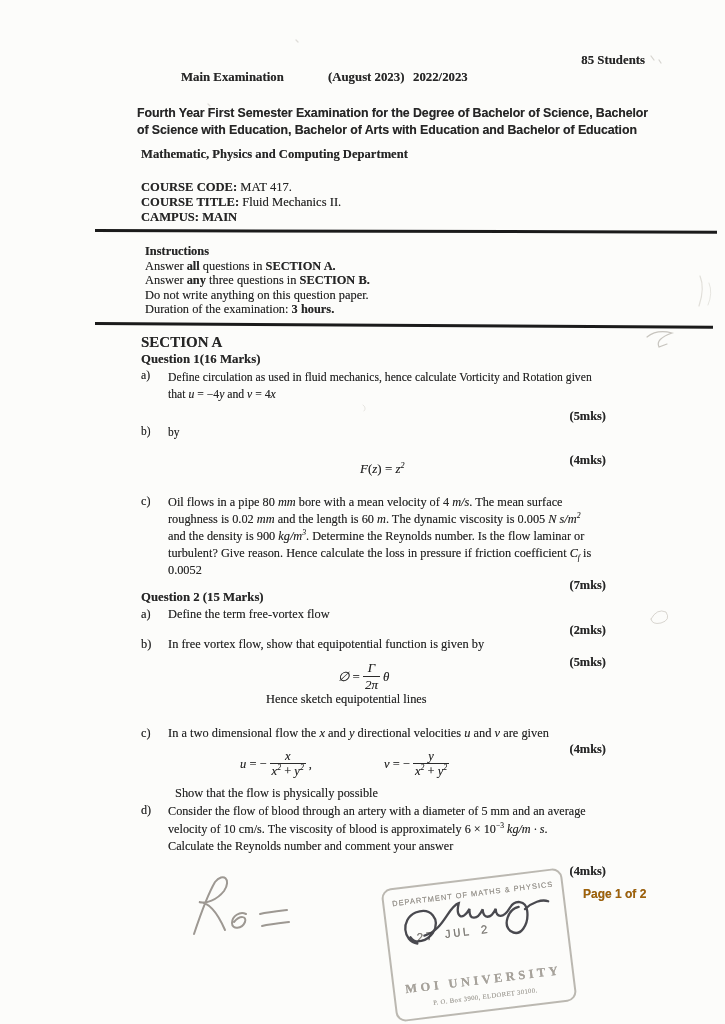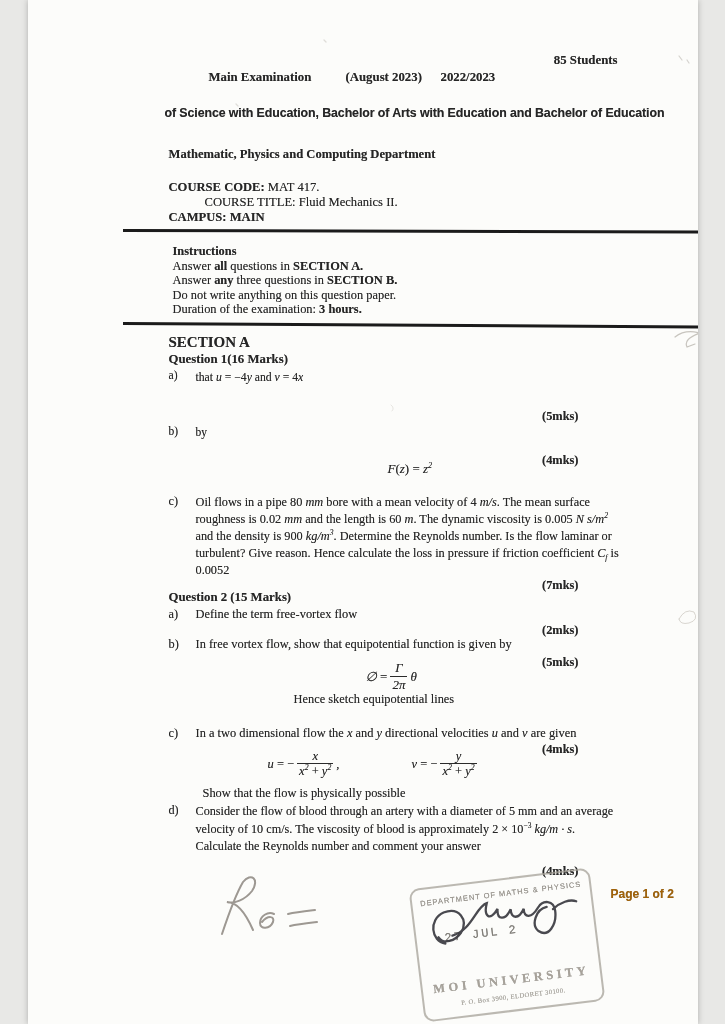--- a/index.html
+++ b/index.html
@@ -1,17 +1,17 @@
 <!DOCTYPE html>
 <html><head>
 <meta charset="utf-8">
 <style>
   html,body{margin:0;padding:0;background:#e8e8e6;}
   .paper{
-    position:relative;width:670px;height:1024px;margin:0 auto;
+    position:relative;width:725px;height:1024px;margin:0 auto;
     background:#fcfcfa;overflow:hidden;
     font-family:"Liberation Serif",serif;color:#262626;
     box-shadow:0 0 6px rgba(0,0,0,.25);
   }
   .abs{position:absolute;}
   .b{font-weight:bold;}
   .sans{font-family:"Liberation Sans",sans-serif;}
   .rule{position:absolute;left:95px;background:#1b1b1b;transform-origin:left center;}
   .lines div{white-space:nowrap;}
   .item{position:absolute;left:141px;}
@@ -56,33 +56,34 @@
 </style>
 </head>
 <body>
 
 <div class="paper txt-shadow">
 
   <div class="abs students">85 Students</div>
 
   <div class="abs examrow">
     <span style="left:141px">Main Examination</span>
-    <span style="left:278px">(August 2023)</span>
+    <span style="left:288px">(August 2023)</span>
     <span style="left:373px">2022/2023</span>
   </div>
 
   <div class="abs degree sans lines">
+      <div><span>Fourth Year First Semester Examination for the Degree of Bachelor of Science, Bachelor</span></div>
       <div><span>of Science with Education, Bachelor of Arts with Education and Bachelor of Education</span></div>
     </div>
 
   <div class="abs dept">Mathematic, Physics and Computing Department</div>
 
   <div class="abs course lines">
       <div><span style="font-weight: bold;">COURSE CODE:</span><span>  MAT 417.</span></div>
-      <div><span style="font-weight: normal; margin-left: 36px;">COURSE TITLE:</span><span>  Fluid Mechanics II.</span></div>
+      <div><span style="font-weight: bold;">COURSE TITLE:</span><span>  Fluid Mechanics II.</span></div>
       <div><span style="font-weight: bold;">CAMPUS: MAIN</span></div>
     </div>
 
   <div class="rule" style="top:229px;width:622px;height:2.5px;transform:rotate(.15deg)"></div>
 
   <div class="abs instr lines">
       <div><span style="font-weight: bold;">Instructions</span></div>
       <div><span>Answer </span><span style="font-weight: bold;">all</span><span> questions in </span><span style="font-weight: bold;">SECTION A.</span></div>
       <div><span>Answer </span><span style="font-weight: bold;">any</span><span> three questions in </span><span style="font-weight: bold;">SECTION B.</span></div>
       <div><span>Do not write anything on this question paper.</span></div>
@@ -90,20 +91,21 @@
     </div>
 
   <div class="rule" style="top:322px;width:618px;height:3px;transform:rotate(.35deg)"></div>
 
   <div class="abs b" style="top:334px;left:141px;font-size:15px">SECTION A</div>
   <div class="abs b" style="top:352px;left:141px;font-size:12.8px">Question 1(16 Marks)</div>
 
   <div class="item" style="top:369px;font-size:11.7px">
     <span class="qlabel">a)</span>
     <div class="qtext lines" style="line-height:17px">
+        <div><span>Define circulation as used in fluid mechanics, hence calculate Vorticity and Rotation given</span></div>
         <div><span>that  </span><span style="font-style: italic;">u</span><span> = −4</span><span style="font-style: italic;">y</span><span> and </span><span style="font-style: italic;">v</span><span> = 4</span><span style="font-style: italic;">x</span></div>
       </div>
   </div>
   <div class="marks" style="top:409px">(5mks)</div>
 
   <div class="item" style="top:425px;font-size:11.5px">
     <span class="qlabel">b)</span>
     <div class="qtext lines" style="line-height:14.5px">
         <div><span>by</span></div>
       </div>
@@ -179,21 +181,21 @@
     </span>
     <span></span>
   </div>
 
   <div class="abs" style="top:786px;left:175px;font-size:12.4px">Show that the flow is physically possible</div>
 
   <div class="item" style="top:803px;font-size:12.2px">
     <span class="qlabel">d)</span>
     <div class="qtext lines" style="line-height:17.5px">
         <div><span>Consider the flow of blood through an artery with a diameter of 5 mm and an average</span></div>
-        <div><span>velocity of 10 cm/s. The viscosity of blood is approximately 2 × 10</span><sup>−3</sup><span> </span><span style="font-style: italic;">kg/m · s</span><span>.</span></div>
+        <div><span>velocity of 10 cm/s. The viscosity of blood is approximately 6 × 10</span><sup>−3</sup><span> </span><span style="font-style: italic;">kg/m · s</span><span>.</span></div>
         <div><span>Calculate the Reynolds number and comment your answer</span></div>
       </div>
   </div>
   <div class="marks" style="top:864px">(4mks)</div>
 
   <svg class="abs" style="top:874px;left:182px" width="130" height="66" viewBox="0 0 130 66">
     <g fill="none" stroke="#8d8780" stroke-width="2" stroke-linecap="round" opacity=".85">
       <path d="M12,60 C18,42 26,20 33,8 C41,-2 50,5 42,17 C35,26 24,30 17,28 C27,28 36,40 43,56"></path>
       <path d="M52,48 C58,41 65,42 63,48 C60,55 50,56 50,49 C50,42 58,37 64,40"></path>
       <path d="M78,40 C86,38 96,37 105,36"></path>

